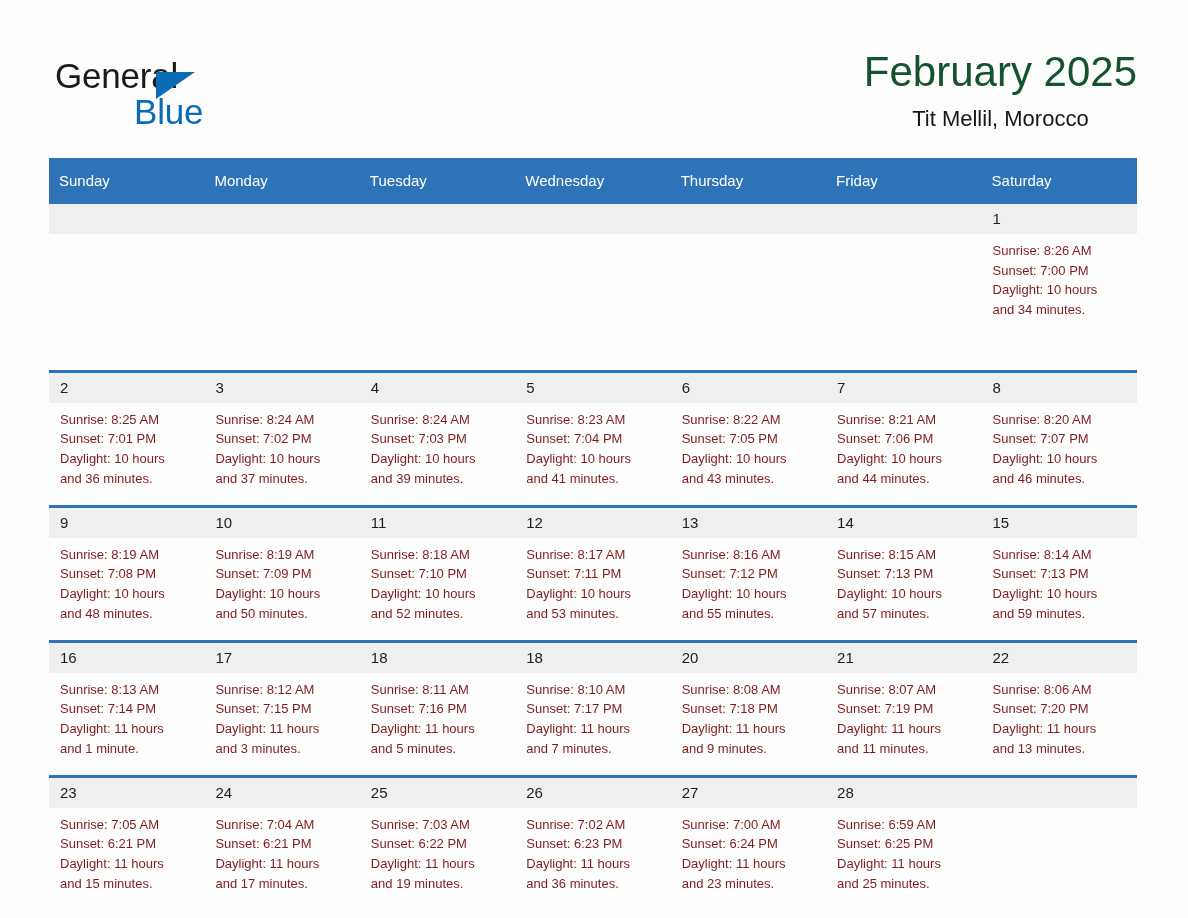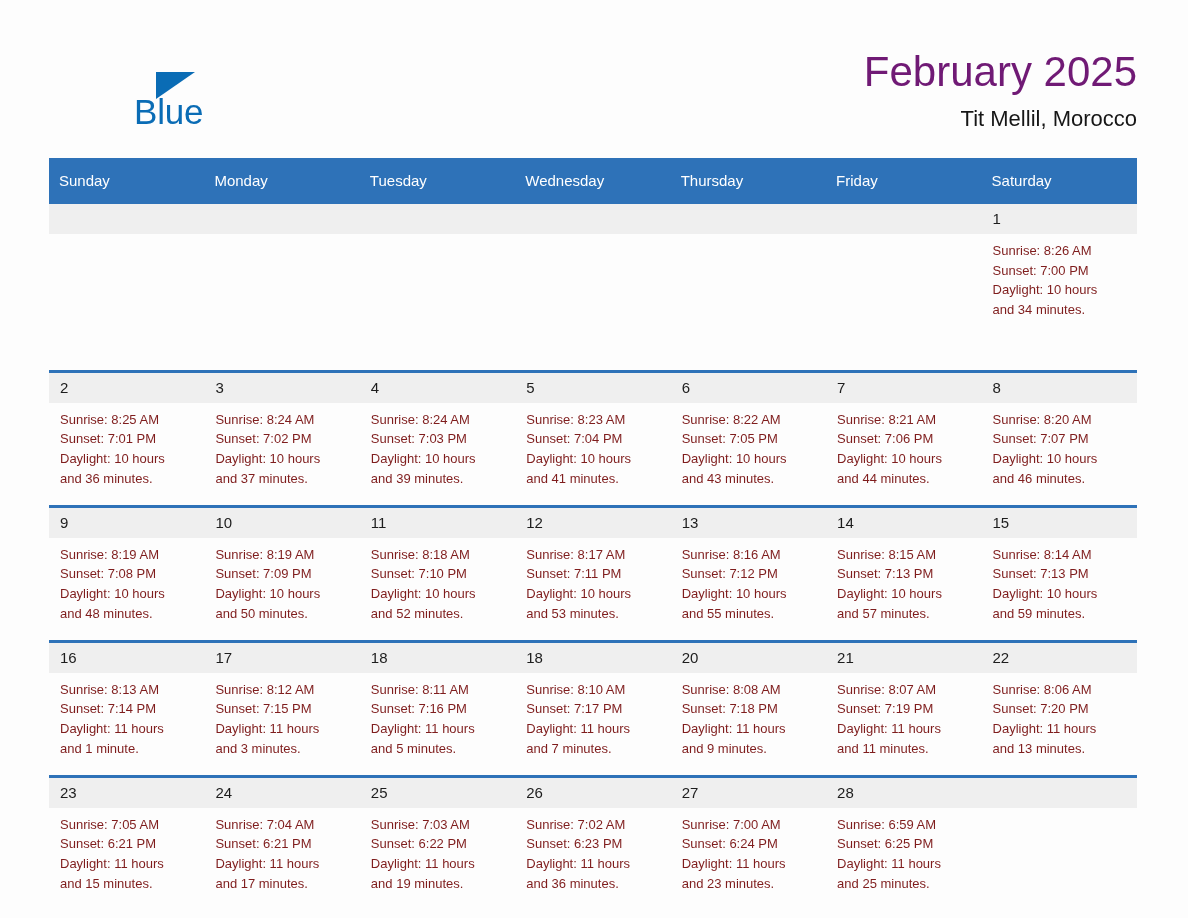--- a/index.html
+++ b/index.html
@@ -63,30 +63,31 @@
     letter-spacing: -0.2px;
   }
   .title-block {
     position: absolute;
     right: 0;
     top: 0;
     text-align: right;
   }
   .cal-title {
     font-size: 42px;
-    color: #701a75;
+    color: #14532d;
     line-height: 52px;
     white-space: nowrap;
   }
   .cal-subtitle {
     font-size: 22px;
     color: #161616;
     line-height: 30px;
     margin-top: 6px;
     white-space: nowrap;
+    text-align: center;
   }
 
   
   .cal {
     position: absolute;
     left: 49px;
     top: 158px;
     width: 1088px;
     border-collapse: collapse;
     table-layout: fixed;
@@ -134,20 +135,21 @@
   }
   .info div { white-space: nowrap; }
 </style>
 </head>
 <body>
 
 <div class="page">
 
   <div class="top">
     <div class="brand">
+      <span class="brand-general">General</span>
       <span class="brand-tri"></span>
       <span class="brand-blue">Blue</span>
     </div>
     <div class="title-block">
       <div class="cal-title">February 2025</div>
       <div class="cal-subtitle">Tit Mellil, Morocco</div>
     </div>
   </div>
 
   <table class="cal">

